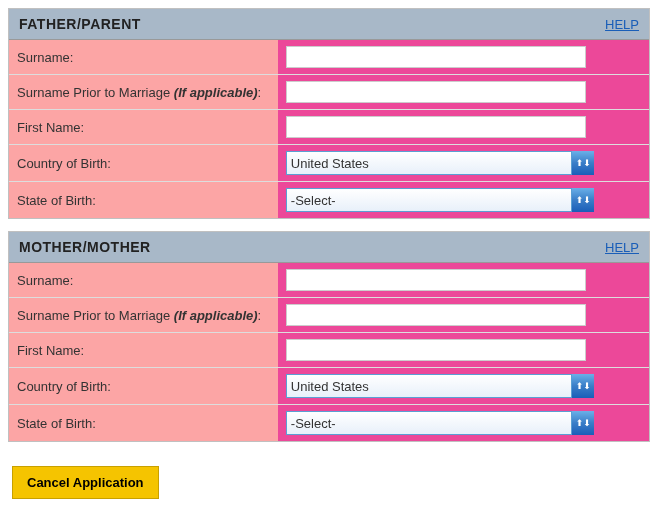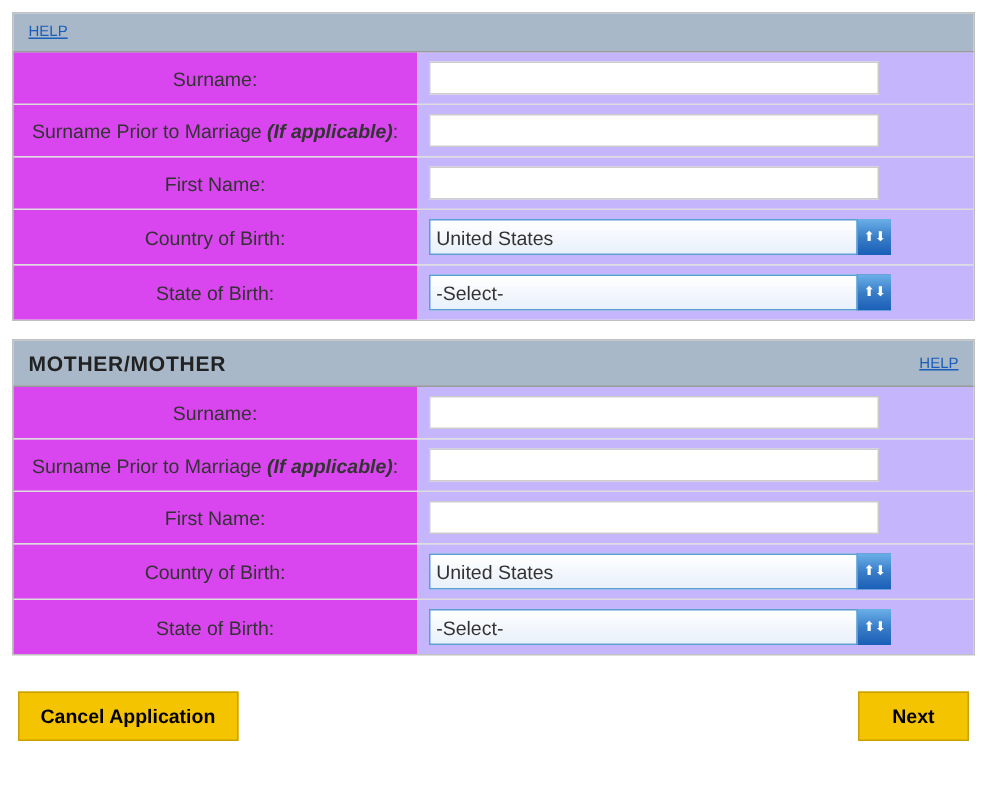--- a/index.html
+++ b/index.html
@@ -35,21 +35,21 @@
     .section-title {
       font-weight: bold;
       font-size: 14px;
       color: #222;
       letter-spacing: 0.5px;
     }
 
     .help-link {
       color: #1a5eb8;
       text-decoration: underline;
-      font-size: 10px;
+      font-size: 13px;
       cursor: pointer;
     }
 
     .form-table {
       width: 100%;
       border-collapse: collapse;
     }
 
     .form-table tr {
       border-bottom: 1px solid #ddd;
@@ -57,35 +57,35 @@
 
     .form-table tr:last-child {
       border-bottom: none;
     }
 
     .form-table td {
       padding: 6px 8px;
     }
 
     .label-cell {
-      text-align: center;
+      text-align: left;
       width: 42%;
-      background: #d946ef;
+      background: #fca5a5;
       color: #333;
       font-size: 13px;
       padding-right: 10px;
     }
 
     .label-cell em {
       font-style: italic;
       font-weight: bold;
     }
 
     .input-cell {
-      background: #c4b5fd;
+      background: #ec4899;
       padding: 5px 8px;
     }
 
     .text-input {
       width: 300px;
       height: 22px;
       border: 1px solid #ccc;
       background: #fff;
       font-size: 13px;
       padding: 2px 4px;
@@ -171,20 +171,21 @@
       cursor: pointer;
     }
   </style>
 </head>
 <body>
 
 <div class="page-wrapper">
 
   <div class="section">
     <div class="section-header">
+      <span class="section-title">FATHER/PARENT</span>
       <a class="help-link">HELP</a>
     </div>
     <table class="form-table">
       <tbody>
           <tr>
         <td class="label-cell">Surname:</td>
         <td class="input-cell">
           <input type="text" class="text-input" style="">
         </td>
       </tr>
@@ -298,16 +299,15 @@
             </select>
           </div>
         </td>
       </tr>
     </tbody>
       </table>
   </div>
 
   <div class="bottom-bar">
     <button class="cancel-btn">Cancel Application</button>
-    <button class="next-btn">Next</button>
   </div>
 
 </div>
 
 </body></html>

